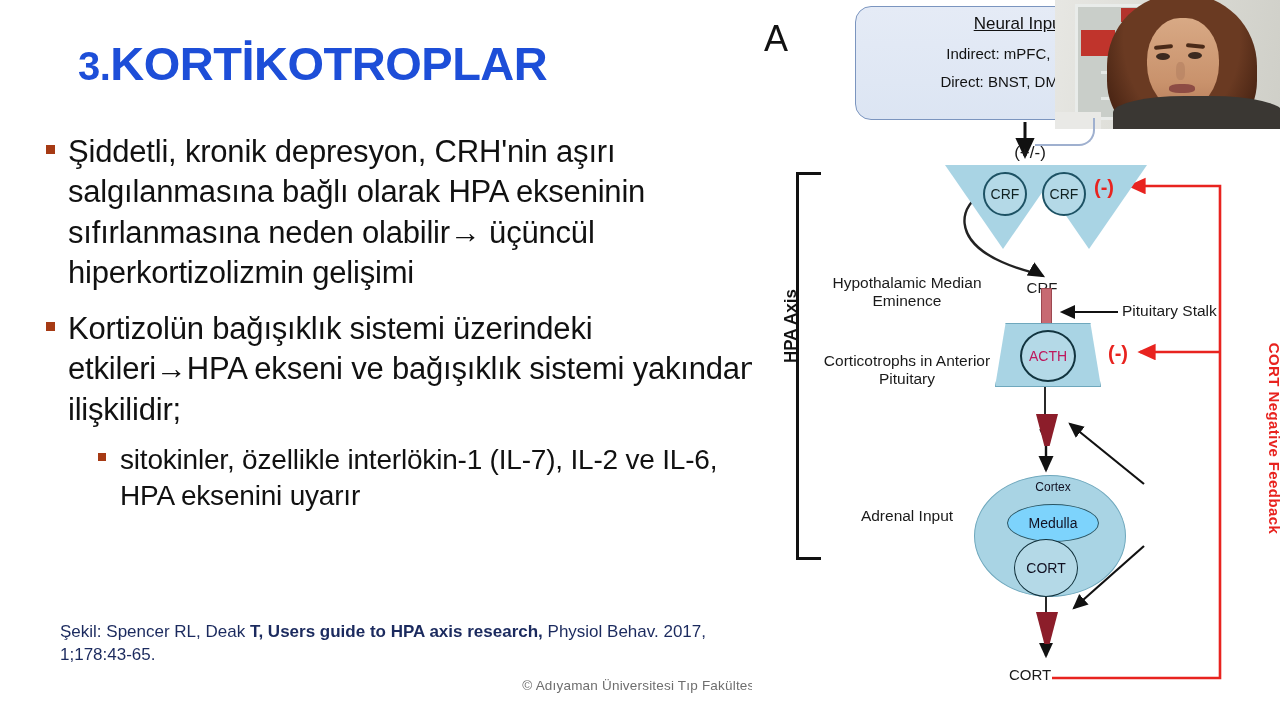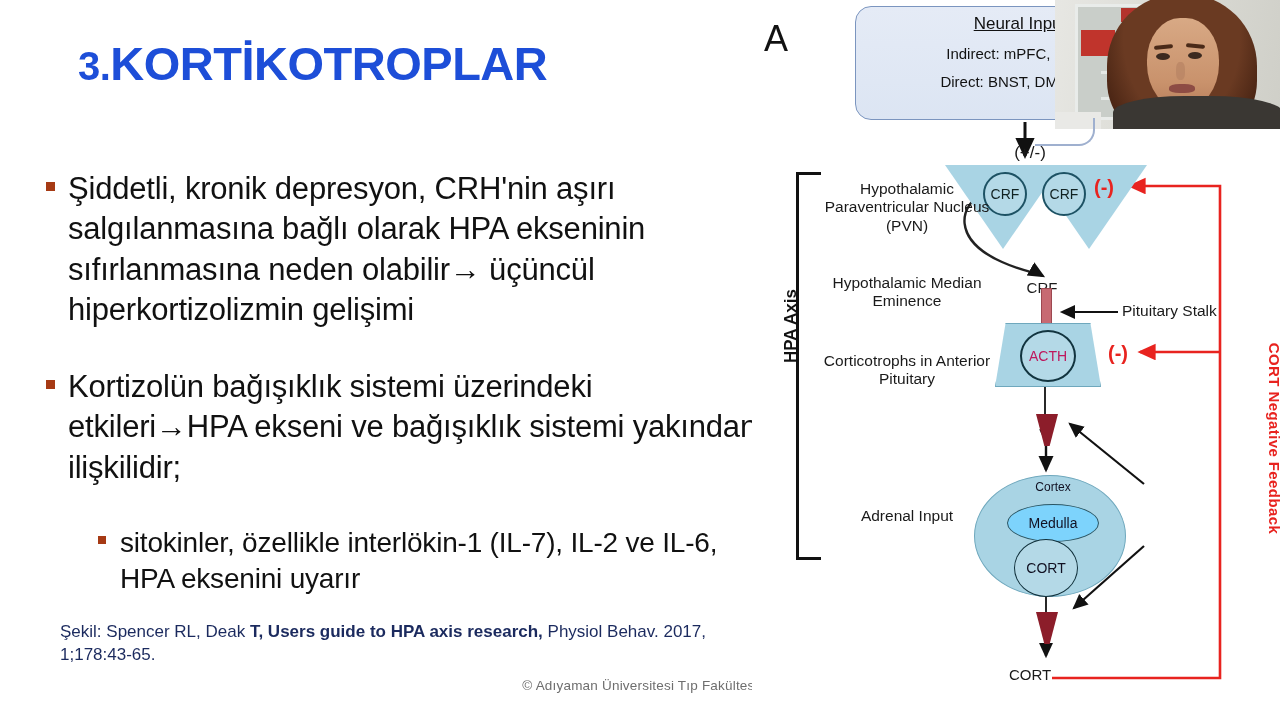--- a/index.html
+++ b/index.html
@@ -20,21 +20,20 @@
 
   .bullets{position:absolute;left:44px;top:132px;width:730px;}
   .bul{position:relative;padding-left:24px;margin-bottom:16px;}
   .bul .mk{
     position:absolute;left:2px;top:13px;width:9px;height:9px;
     background:#a63a14;
   }
   .bul .txt{
     font-size:31px;line-height:1.30;color:#111;
     letter-spacing:-0.2px;
-    margin-top:37px;
   }
   .sub{position:relative;padding-left:26px;margin-left:26px;margin-top:12px;}
   .sub .mk{
     position:absolute;left:4px;top:11px;width:8px;height:8px;
     background:#a63a14;
   }
   .sub .txt{font-size:28px;line-height:1.28;color:#111;letter-spacing:-0.2px;}
 
   .citation{
     position:absolute;left:60px;top:620px;width:700px;
@@ -264,21 +263,20 @@
     <div class="hpa-axis-label">HPA Axis</div>
 
     <div class="d-label lbl-plusminus">(+/-)</div>
 
     <div class="tri left"></div>
     <div class="tri right"></div>
     <div class="crf-circle c1">CRF</div>
     <div class="crf-circle c2">CRF</div>
     <div class="minus-red m1">(-)</div>
 
-    <div class="d-label lbl-pvn">Hypothalamic Paraventricular Nucleus (PVN)</div>
     <div class="d-label lbl-me">Hypothalamic Median Eminence</div>
     <div class="d-label lbl-crf-mid">CRF</div>
 
     <div class="stalk"></div>
     <div class="pituitary"></div>
     <div class="acth-circle">ACTH</div>
     <div class="d-label lbl-cort-pit">Corticotrophs in Anterior Pituitary</div>
     <div class="d-label lbl-stalk">Pituitary Stalk</div>
     <div class="minus-red m2">(-)</div>
 

